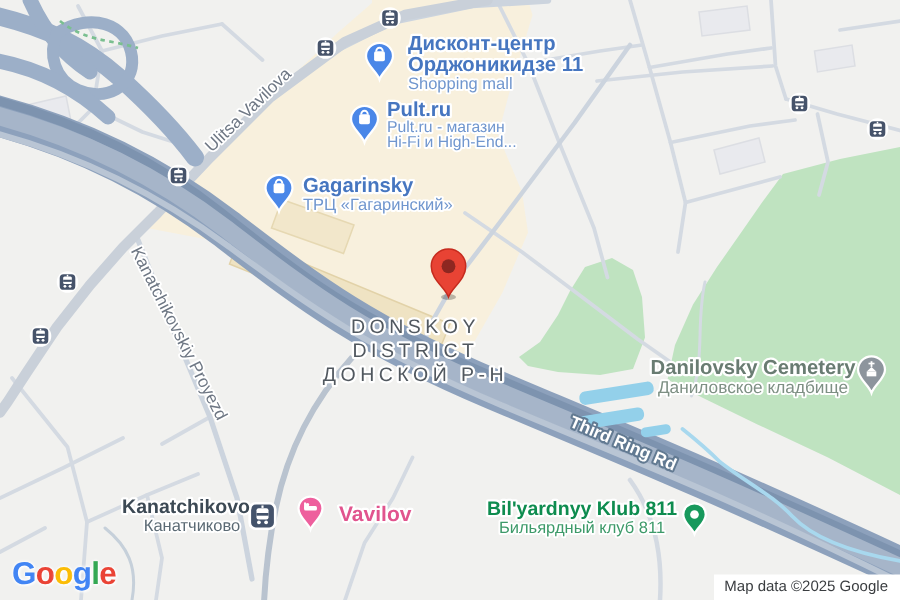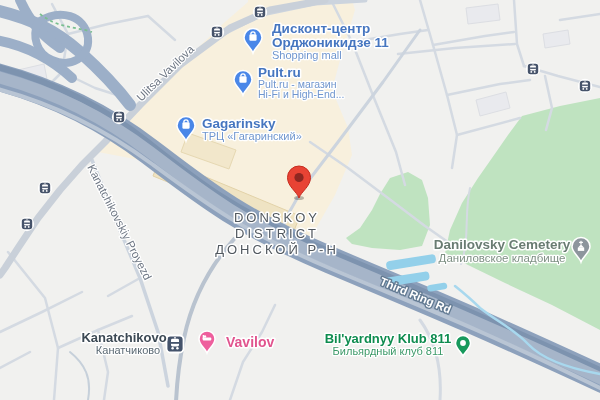--- a/index.html
+++ b/index.html
@@ -236,14 +236,16 @@
     <use href="#transit" transform="translate(533,69)"></use>
     <use href="#transit" transform="translate(585,86)"></use>
   </g>
 
   <g>
     <ellipse cx="299" cy="198" rx="5" ry="2" fill="rgba(0,0,0,0.25)"></ellipse>
     <use href="#pin-red" transform="translate(299,198)"></use>
   </g>
 </svg>
 
-
+<div id="google-logo"><span class="gl-0">G</span><span class="gl-1">o</span><span class="gl-2">o</span><span class="gl-3">g</span><span class="gl-4">l</span><span class="gl-5">e</span></div>
+
+<div id="attribution">Map data ©2025 Google</div>
 </div>
 
 </body></html>

